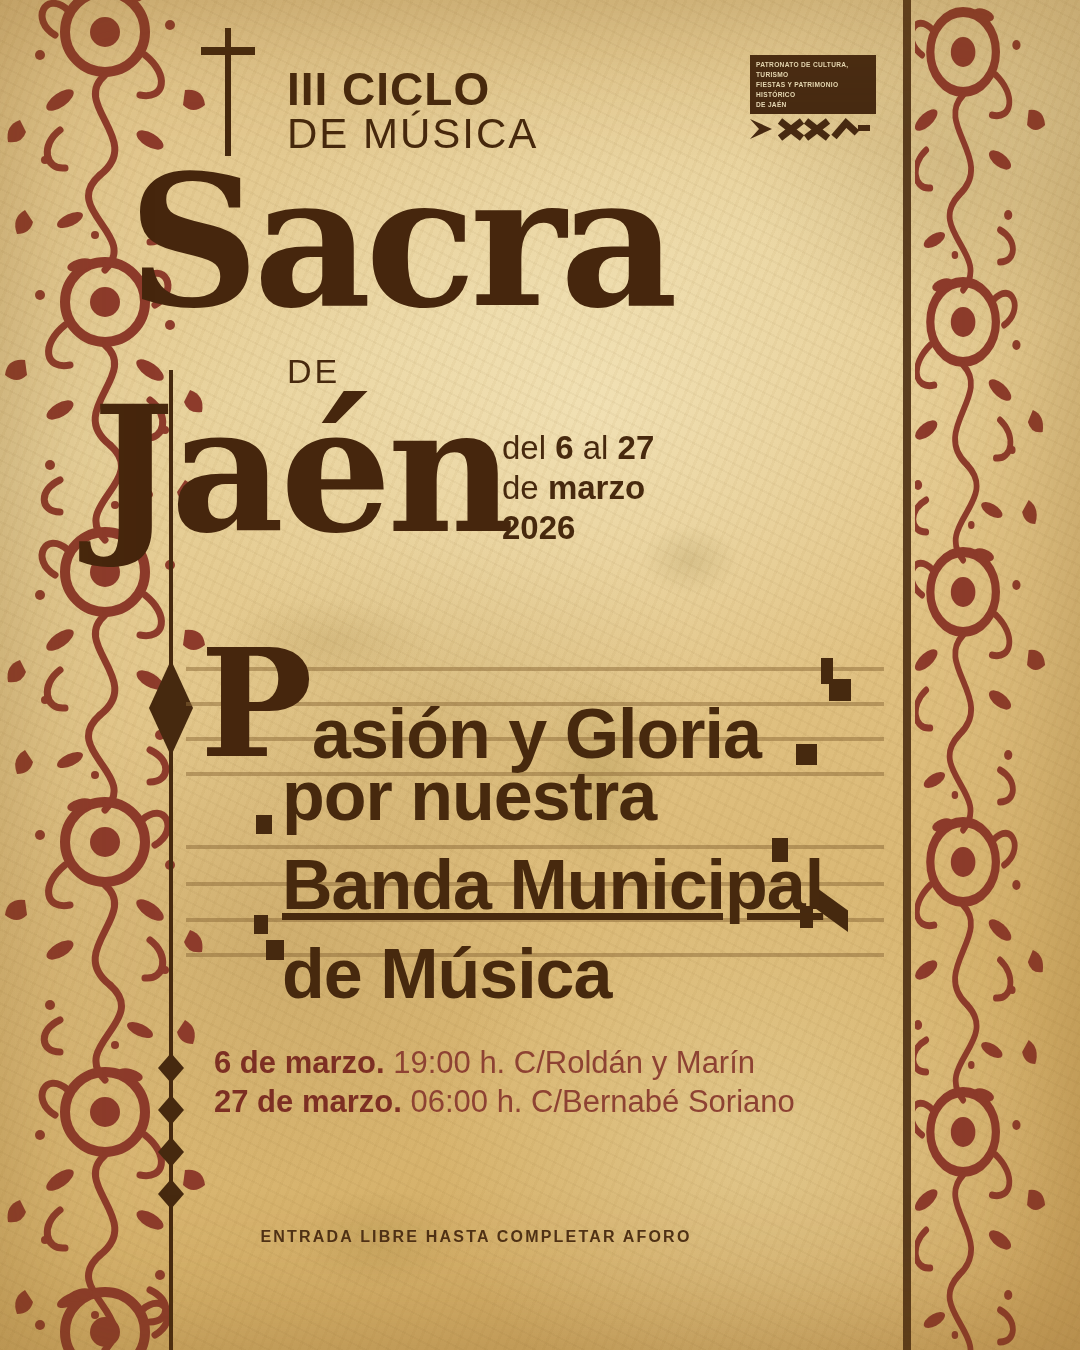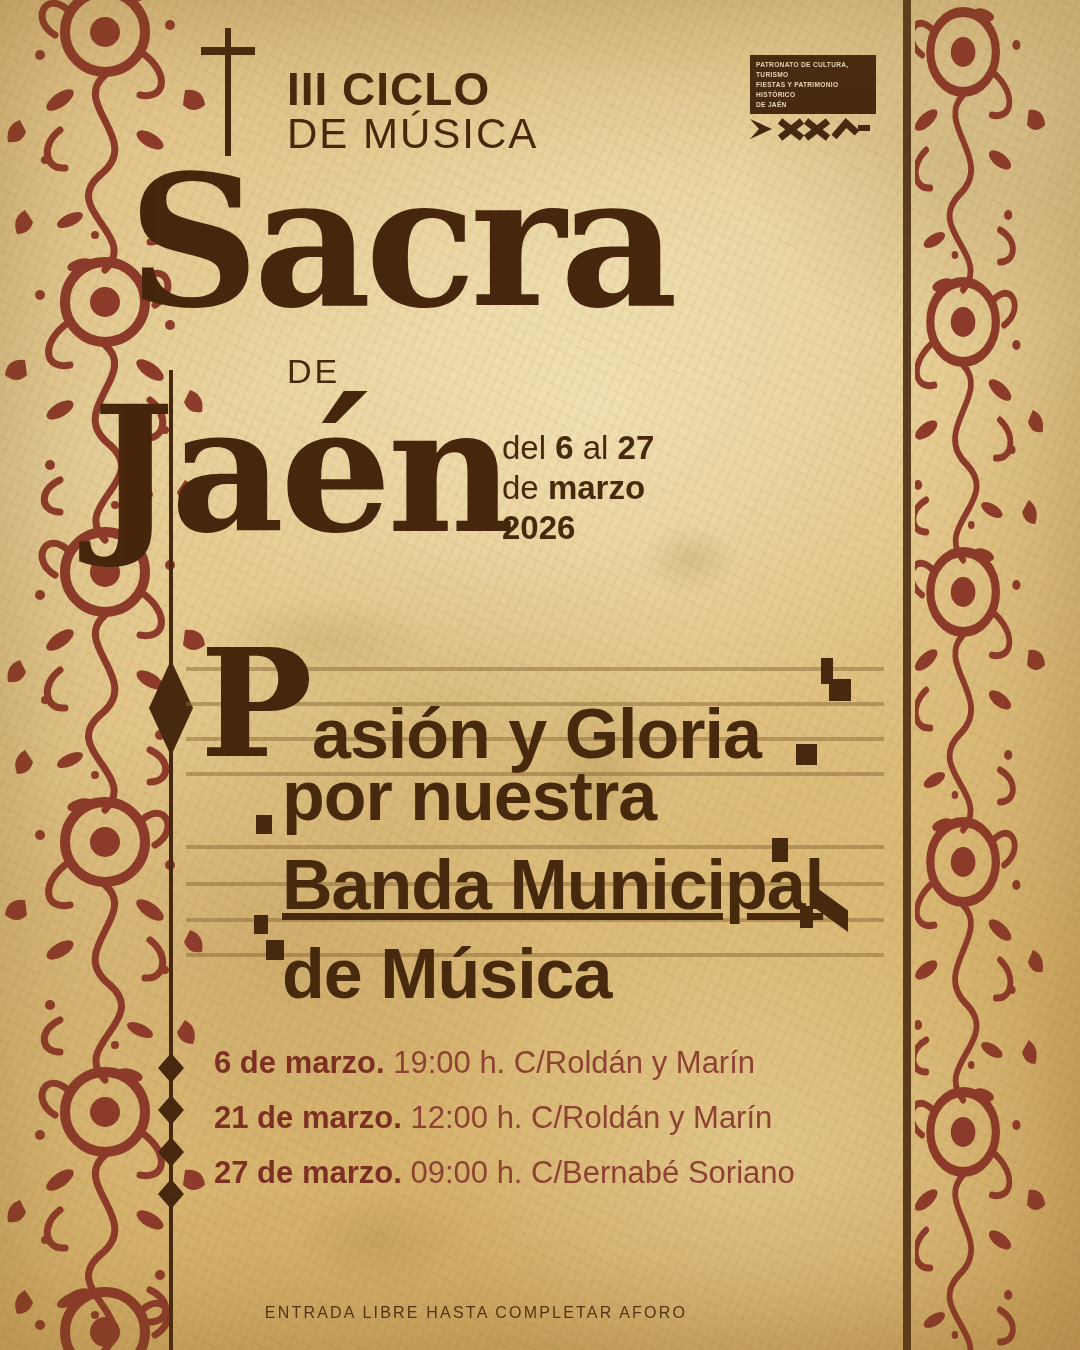--- a/index.html
+++ b/index.html
@@ -82,25 +82,25 @@
 
   
   .p-init{left:200px;top:628px;font-size:150px;}
   .mt{font-size:70px;font-weight:700;letter-spacing:-1px;color:#47290e;white-space:nowrap;}
   .mt1{left:312px;top:694px;}
   .mt2{left:282px;top:756px;}
   .mt3{left:282px;top:845px;text-decoration:underline;}
   .mt4{left:282px;top:934px;}
 
   
-  .sched{left:214px;top:1047px;display:flex;flex-direction:column;gap:24px;}
+  .sched{left:214px;top:1047px;display:flex;flex-direction:column;gap:8px;}
   .srow{font-size:31px;line-height:31px;white-space:nowrap;color:#8d4233;}
   .srow b{color:#7c2f23;font-weight:700;}
 
-  .footer{left:0;top:1304px;width:952px;text-align:center;font-size:16px;letter-spacing:2.2px;color:#4f3116;font-weight:400;}
+  .footer{left:0;top:1228px;width:952px;text-align:center;font-size:16px;letter-spacing:2.2px;color:#4f3116;font-weight:700;}
 </style>
 </head>
 <body>
 
 <div class="parchment abs"></div>
 <div class="stains abs"></div>
 <div class="grain abs"></div>
 
 <svg class="ornL" width="210" height="1350" viewBox="0 0 210 1350">
   <defs>
@@ -210,19 +210,18 @@
 <div class="abs neume n5c"></div>
 
 <div class="abs blackletter p-init">P</div>
 <div class="abs mt mt1">asión y Gloria</div>
 <div class="abs mt mt2">por nuestra</div>
 <div class="abs mt mt3">Banda Municipal</div>
 <div class="abs mt mt4">de Música</div>
 
 <div class="abs sched">
   <div class="srow"><b>6 de marzo.</b> <span>19:00 h. C/Roldán y Marín</span></div>
-  <div class="srow"><b>21 de marzo.</b> <span>12:00 h. C/Roldán y Marín</span></div>
-  <div class="srow"><b>27 de marzo.</b> <span>09:00 h. C/Bernabé Soriano</span></div>
+  <div class="srow"><b>27 de marzo.</b> <span>06:00 h. C/Bernabé Soriano</span></div>
 </div>
 
 <div class="abs footer">ENTRADA LIBRE HASTA COMPLETAR AFORO</div>
 
 <div class="vignette abs"></div>
 
 </body></html>

